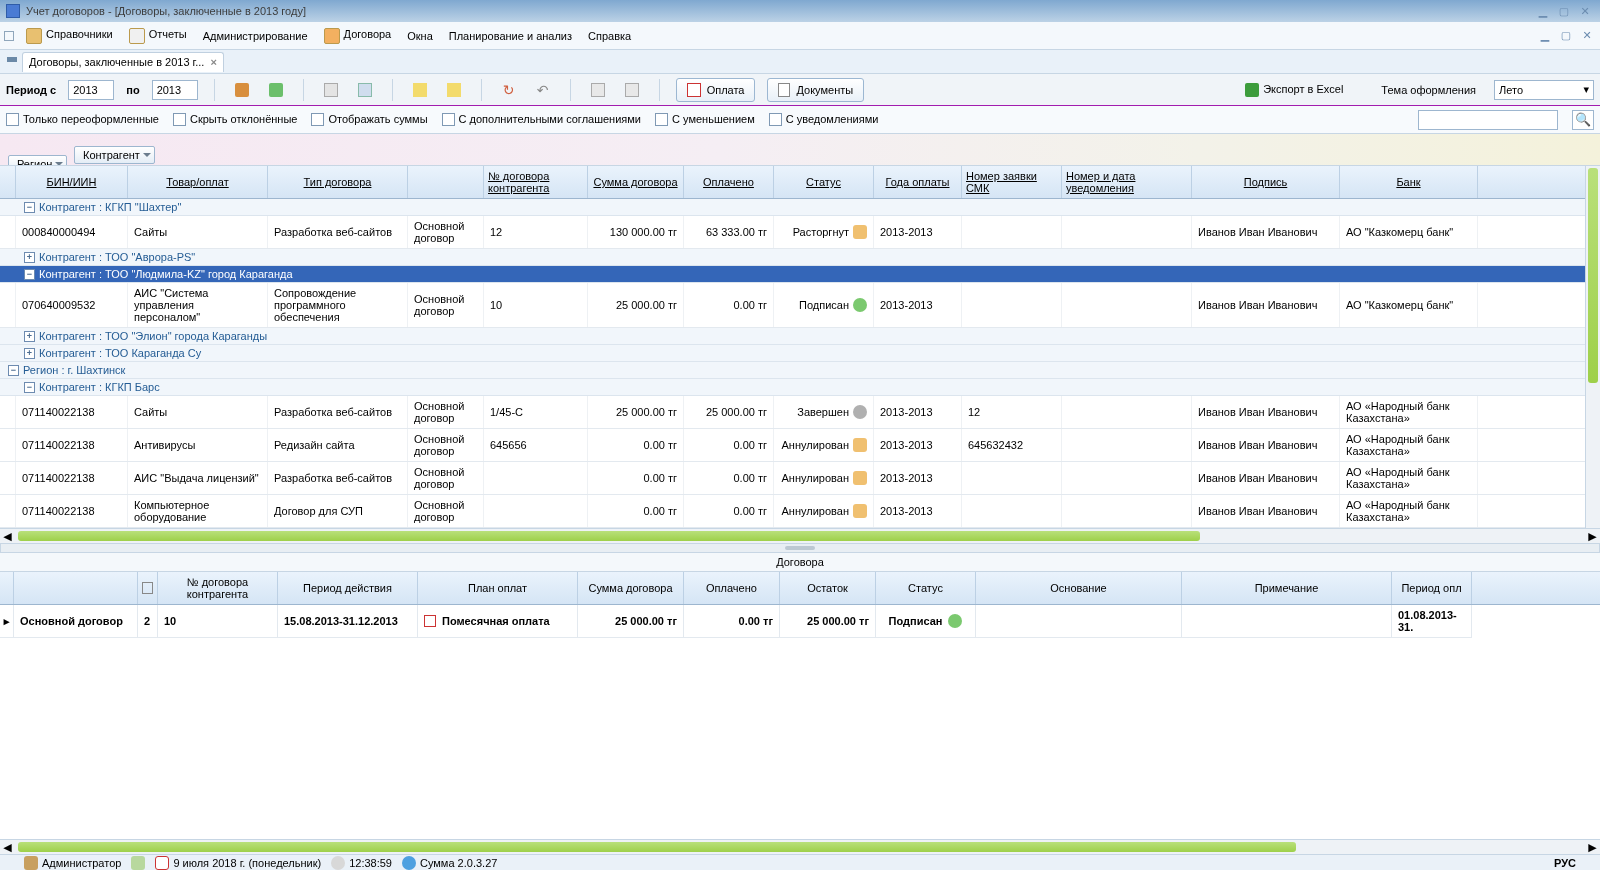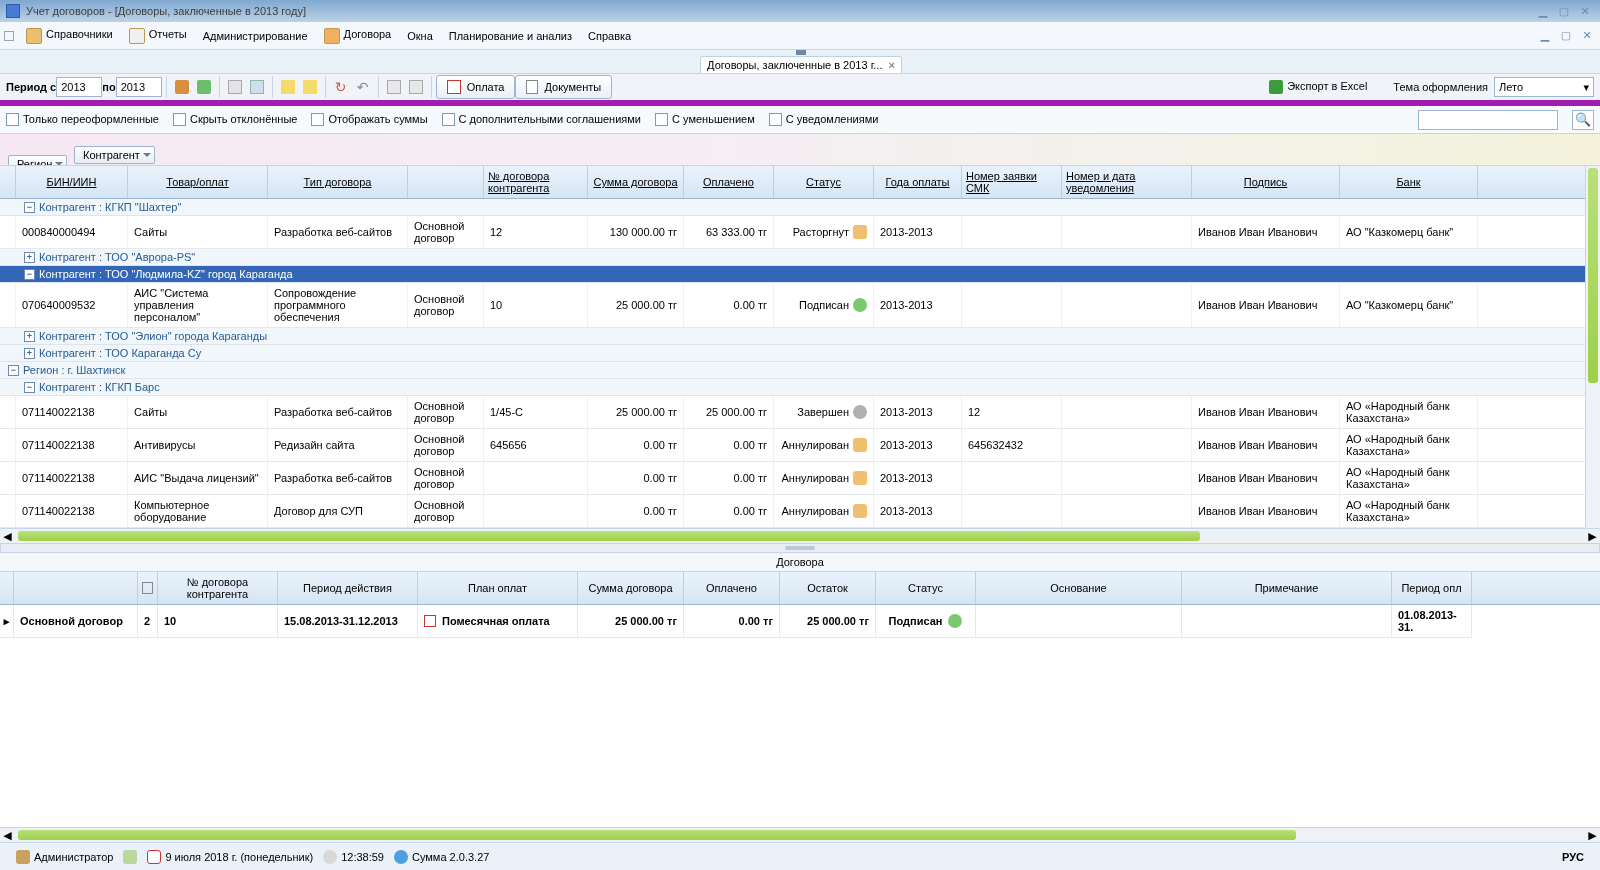--- a/index.html
+++ b/index.html
@@ -10,26 +10,26 @@
 .titlebar .appicon { width: 14px; height: 14px; background: #4a7bd4; border: 1px solid #2f5ca8; margin-right: 6px; }
 .titlebar .spacer { flex: 1; }
 .win-btn { width: 18px; height: 14px; margin-left: 3px; display: inline-flex; align-items: center; justify-content: center; color: #6b8cb0; cursor: pointer; }
 
 .menubar { background: #f4f8fc; height: 28px; display: flex; align-items: center; border-bottom: 1px solid #c7d6e4; padding: 0 4px; }
 .menu-dd { width: 10px; height: 10px; border: 1px solid #8fa6bb; margin-right: 4px; }
 .menu-item { display: flex; padding: 2px 8px; gap: 4px; cursor: pointer; }
 .mi-icon { width: 16px; height: 16px; background: #e8c070; border: 1px solid #bb9a4d; border-radius: 2px; }
 .menubar .spacer { flex: 1; }
 
-.tabstrip { background: #e9f1f9; height: 24px; display: flex; align-items: center; border-bottom: 1px solid #c7d6e4; padding-left: 2px; flex-direction: column; }
+.tabstrip { background: #e9f1f9; height: 24px; display: flex; align-items: center; border-bottom: 1px solid #c7d6e4; padding-left: 2px; }
 .tabstrip .dd { width: 10px; height: 10px; border-top: 5px solid #6b89a7; margin: 0 5px; }
 .tab { background: #fff; border: 1px solid #c0d0e0; border-bottom: none; border-radius: 3px 3px 0 0; height: 20px; padding: 2px 6px; display: flex; align-items: center; gap: 6px; }
 .tab .close { color: #888; font-weight: bold; cursor: pointer; }
 
-.toolbar { background: #f0f4f8; height: 32px; display: flex; align-items: center; border-bottom: 6px solid #a21caf; padding: 0 6px; gap: 0; }
+.toolbar { background: #f0f4f8; height: 32px; display: flex; align-items: center; border-bottom: 1px solid #a21caf; padding: 0 6px; gap: 12px; }
 .toolbar .sep { width: 1px; height: 22px; background: #c7d6e4; margin: 0 4px; }
 .toolbar label { font-weight: bold; }
 .spin { width: 46px; height: 20px; border: 1px solid #9db6cf; background: #fff; padding: 0 4px; }
 .tb-btn { width: 22px; height: 22px; border: 1px solid transparent; display: inline-flex; align-items: center; justify-content: center; cursor: pointer; border-radius: 3px; }
 .tb-btn-wide { height: 24px; border: 1px solid #9cb7d2; border-radius: 3px; padding: 0 10px; background: linear-gradient(#fff,#e8f0f8); display: inline-flex; align-items: center; gap: 6px; cursor: pointer; }
 .toolbar .spacer { flex: 1; }
 .theme-combo { height: 20px; border: 1px solid #9db6cf; background: #fff; padding: 6px 4px; width: 100px; display: flex; align-items: center; justify-content: space-between; }
 
 .filterbar { height: 28px; display: flex; align-items: center; padding: 0 6px; gap: 14px; border-bottom: 1px solid #c7d6e4; background: #f7fafd; }
 .chk { width: 13px; height: 13px; border: 1px solid #7f99b4; background: #fff; display: inline-block; margin-right: 4px; vertical-align: middle; }
@@ -69,21 +69,21 @@
 
 .detail-title { text-align: center; padding: 3px; border-bottom: 1px solid #c7d6e4; background: #f4f8fb; }
 .detail { flex: 1; display: flex; flex-direction: column; }
 .detail-scroll { flex: 1; overflow: hidden; }
 .detail-head, .detail-row { display: grid; grid-template-columns: 14px 124px 20px 120px 140px 160px 106px 96px 96px 100px 206px 210px 80px; }
 .detail-head { background: linear-gradient(#eaf3fc,#d5e5f5); border-bottom: 1px solid #9db6cf; }
 .detail-head .cell { border-right: 1px solid #bcd0e4; padding: 4px 4px; text-align: center; display: flex; align-items: center; justify-content: center; }
 .detail-row .cell { padding: 4px 6px; border-right: 1px solid #e3e9ef; border-bottom: 1px solid #e3e9ef; display: flex; align-items: center; font-weight: bold; }
 .detail-row .cell.num { justify-content: flex-end; }
 
-.statusbar { height: 28px; background: #eaf1f8; border-top: 1px solid #c7d6e4; display: flex; align-items: center; padding: 0 16px; gap: 10px; }
+.statusbar { height: 16px; background: #eaf1f8; border-top: 1px solid #c7d6e4; display: flex; align-items: center; padding: 0 24px; gap: 10px; }
 .statusbar .spacer { flex: 1; }
 .sb-seg { display: flex; align-items: center; gap: 4px; }
 .sb-ico { width: 14px; height: 14px; border-radius: 3px; }
 </style>
 </head>
 <body>
 
 <div class="window">
 
   <div class="titlebar">

